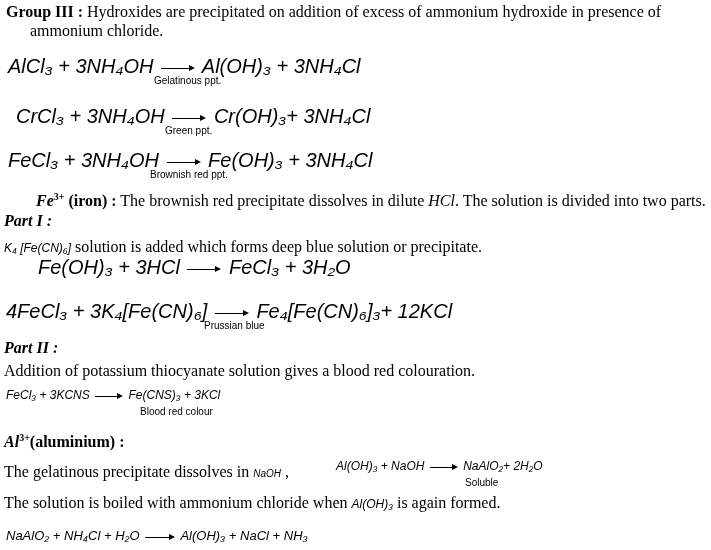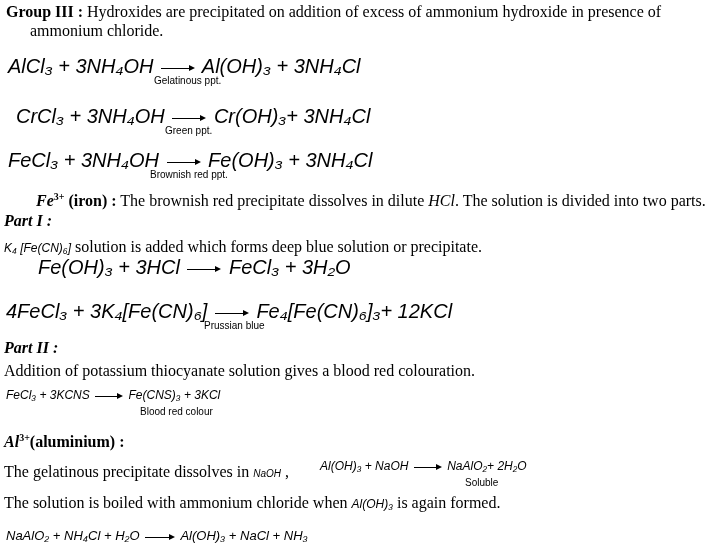--- a/index.html
+++ b/index.html
@@ -74,21 +74,21 @@
   <span>Fe(CNS)₃ + 3KCl</span>
 </div>
 <div class="abs note" style="left:140px;top:406px;">Blood red colour</div>
 
 <div class="abs para" style="left:4px;top:428px;">
   <span class="b i">Al</span><sup class="ion b">3+</sup><span class="b">(aluminium) :</span>
 </div>
 <div class="abs para" style="left:4px;top:462px;">
   <span>The gelatinous precipitate dissolves in </span><span class="eq" style="font-size:10px;">NaOH</span><span> ,</span>
 </div>
-<div class="abs eqs" style="left:320px;top:459px;text-align:right;">
+<div class="abs eqs" style="left:336px;top:459px;text-align:right;">
   <span>Al(OH)₃ + NaOH</span>
   <span class="arrow" style="width:28px"></span>
   <span>NaAlO₂+ 2H₂O</span>
 </div>
 <div class="abs note" style="left:465px;top:477px;">Soluble</div>
 
 <div class="abs para" style="left:4px;top:493px;">
   <span>The solution is boiled with ammonium chloride when </span><span class="eqs">Al(OH)₃</span><span> is again formed.</span>
 </div>
 <div class="abs eqs" style="left:6px;top:528px;font-size:13px;">

